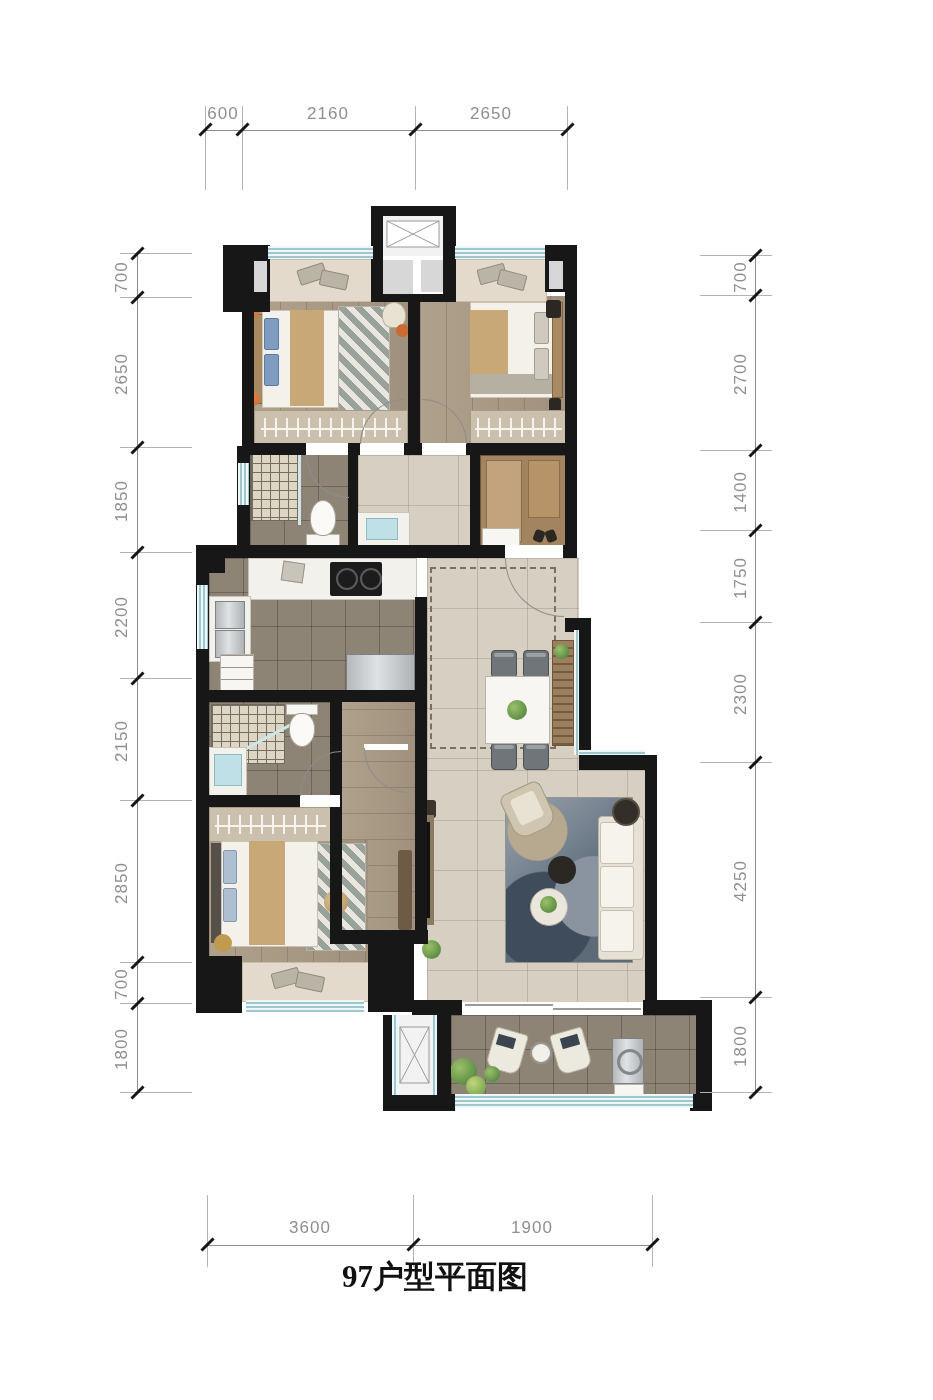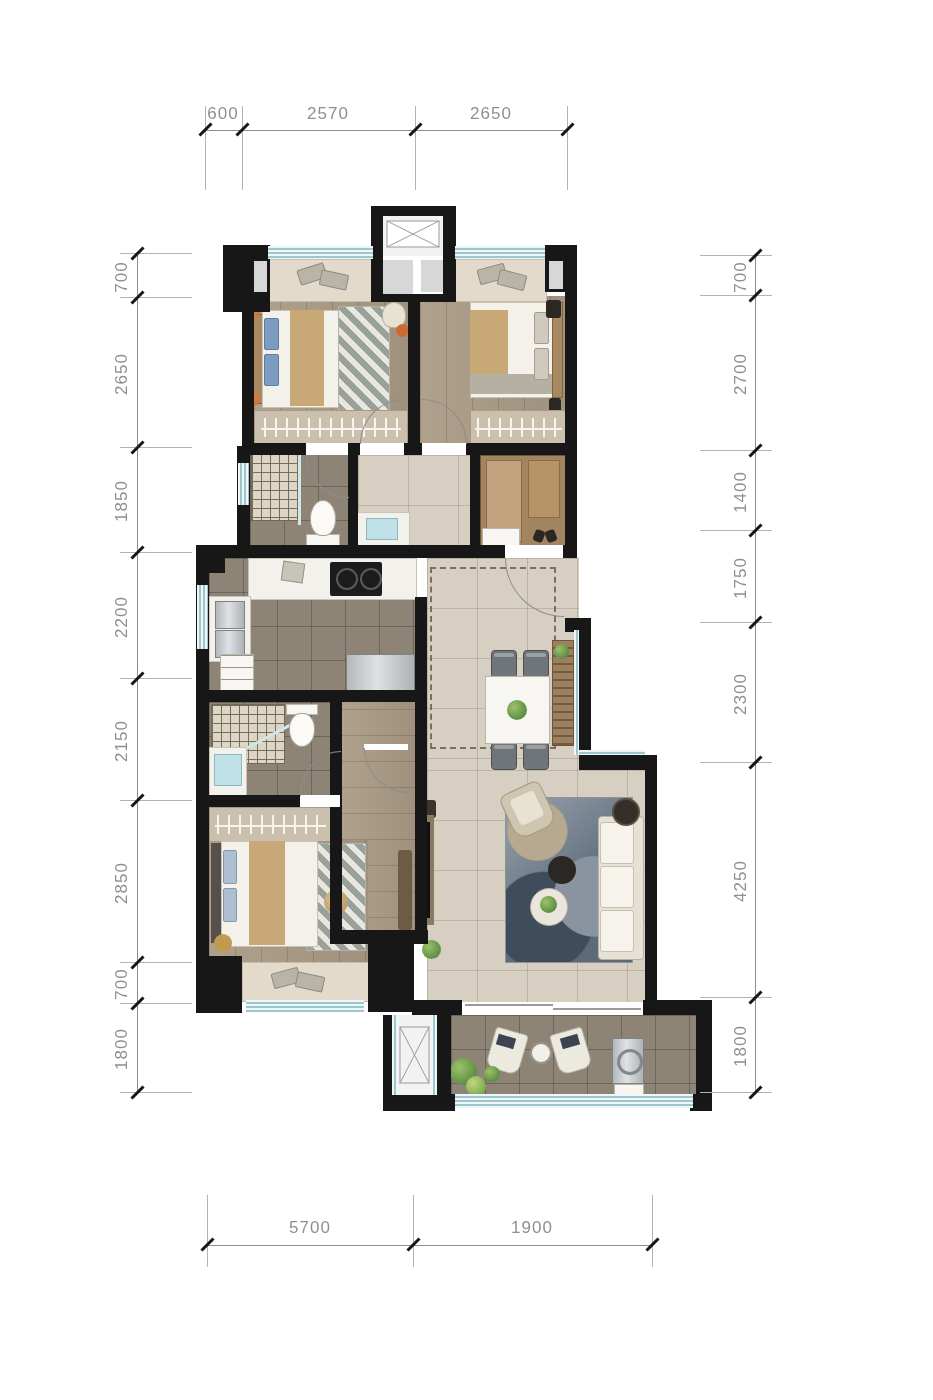--- a/index.html
+++ b/index.html
@@ -302,31 +302,31 @@
   <div class="dline" style="left:205px;top:130px;width:363px;height:1px;"></div>
   <div class="ext" style="left:205px;top:106px;width:1px;height:84px;"></div>
   <div class="ext" style="left:242px;top:106px;width:1px;height:84px;"></div>
   <div class="ext" style="left:415px;top:106px;width:1px;height:84px;"></div>
   <div class="ext" style="left:567px;top:106px;width:1px;height:84px;"></div>
   <div class="tk" style="left:197px;top:128px;"></div>
   <div class="tk" style="left:234px;top:128px;"></div>
   <div class="tk" style="left:407px;top:128px;"></div>
   <div class="tk" style="left:559px;top:128px;"></div>
   <div class="lbl" style="left:193px;top:104px;width:60px;">600</div>
-  <div class="lbl" style="left:298px;top:104px;width:60px;">2570</div>
+  <div class="lbl" style="left:298px;top:104px;width:60px;">2160</div>
   <div class="lbl" style="left:461px;top:104px;width:60px;">2650</div>
 
   <div class="dline" style="left:207px;top:1245px;width:445px;height:1px;"></div>
   <div class="ext" style="left:207px;top:1195px;width:1px;height:72px;"></div>
   <div class="ext" style="left:413px;top:1195px;width:1px;height:72px;"></div>
   <div class="ext" style="left:652px;top:1195px;width:1px;height:72px;"></div>
   <div class="tk" style="left:199px;top:1243px;"></div>
   <div class="tk" style="left:405px;top:1243px;"></div>
   <div class="tk" style="left:644px;top:1243px;"></div>
-  <div class="lbl" style="left:280px;top:1218px;width:60px;">5700</div>
+  <div class="lbl" style="left:280px;top:1218px;width:60px;">3600</div>
   <div class="lbl" style="left:502px;top:1218px;width:60px;">1900</div>
 
   <div class="dline" style="left:137px;top:253px;width:1px;height:839px;"></div>
   <div class="ext" style="left:120px;top:253px;width:72px;height:1px;"></div>
   <div class="ext" style="left:120px;top:297px;width:72px;height:1px;"></div>
   <div class="ext" style="left:120px;top:447px;width:72px;height:1px;"></div>
   <div class="ext" style="left:120px;top:552px;width:72px;height:1px;"></div>
   <div class="ext" style="left:120px;top:678px;width:72px;height:1px;"></div>
   <div class="ext" style="left:120px;top:800px;width:72px;height:1px;"></div>
   <div class="ext" style="left:120px;top:962px;width:72px;height:1px;"></div>
@@ -368,13 +368,14 @@
   <div class="tk" style="left:747px;top:996px;"></div>
   <div class="tk" style="left:747px;top:1091px;"></div>
   <div class="lbl vlbl" style="left:711px;top:267px;width:60px;">700</div>
   <div class="lbl vlbl" style="left:711px;top:364px;width:60px;">2700</div>
   <div class="lbl vlbl" style="left:711px;top:482px;width:60px;">1400</div>
   <div class="lbl vlbl" style="left:711px;top:568px;width:60px;">1750</div>
   <div class="lbl vlbl" style="left:711px;top:684px;width:60px;">2300</div>
   <div class="lbl vlbl" style="left:711px;top:871px;width:60px;">4250</div>
   <div class="lbl vlbl" style="left:711px;top:1036px;width:60px;">1800</div>
 
+  <div id="title">97户型平面图</div>
 </div>
 
 </body></html>

